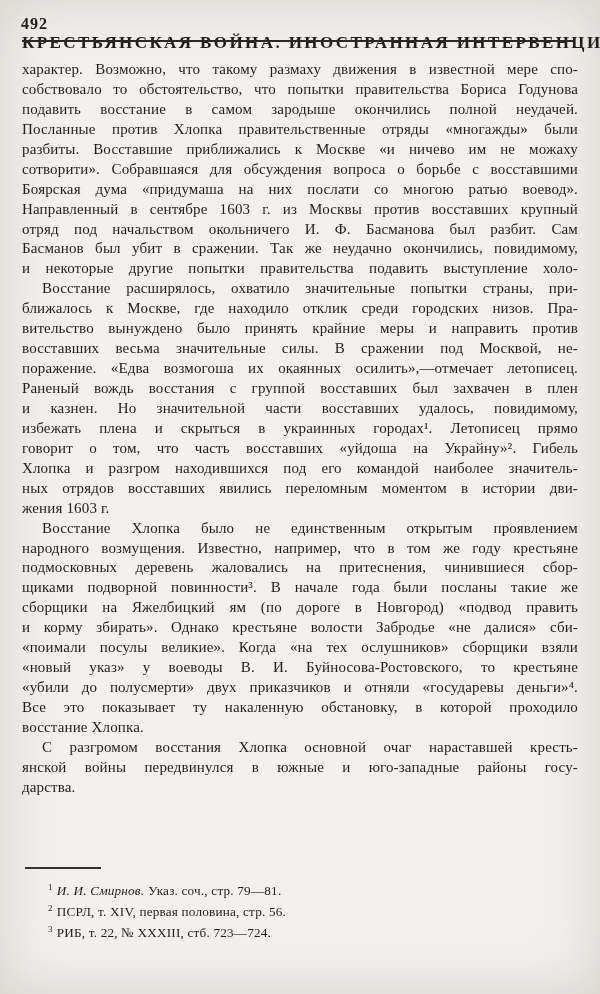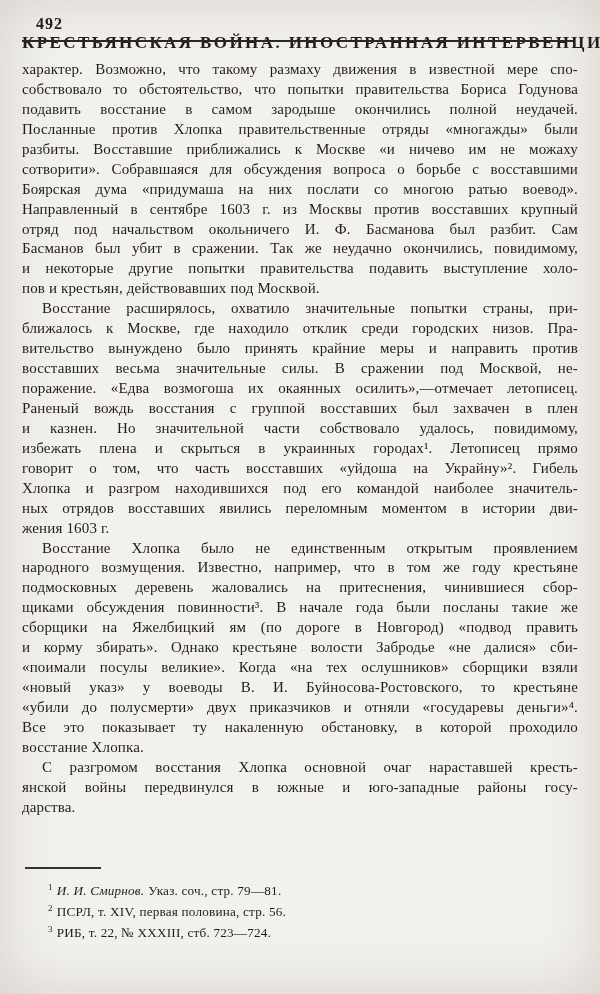--- a/index.html
+++ b/index.html
@@ -12,21 +12,21 @@
     position: relative;
     width: 600px;
     height: 994px;
     background: #f3f1ee;
     color: #201d1a;
     overflow: hidden;
     box-shadow: inset 0 0 60px rgba(120,115,105,0.25);
   }
   .page-number {
     position: absolute;
-    left: 36px;
+    left: 21px;
     top: 15px;
     font-size: 16px;
     font-weight: bold;
     letter-spacing: 1px;
   }
   .running-header {
     position: absolute;
     left: 22px;
     top: 33px;
     width: 551px;
@@ -106,41 +106,40 @@
         <div class="line">собствовало то обстоятельство, что попытки правительства Бориса Годунова</div>
         <div class="line">подавить восстание в самом зародыше окончились полной неудачей.</div>
         <div class="line">Посланные против Хлопка правительственные отряды «многажды» были</div>
         <div class="line">разбиты. Восставшие приближались к Москве «и ничево им не можаху</div>
         <div class="line">сотворити». Собравшаяся для обсуждения вопроса о борьбе с восставшими</div>
         <div class="line">Боярская дума «придумаша на них послати со многою ратью воевод».</div>
         <div class="line">Направленный в сентябре 1603 г. из Москвы против восставших крупный</div>
         <div class="line">отряд под начальством окольничего И. Ф. Басманова был разбит. Сам</div>
         <div class="line">Басманов был убит в сражении. Так же неудачно окончились, повидимому,</div>
         <div class="line">и некоторые другие попытки правительства подавить выступление холо-</div>
-        <div class="line last">пов и крестьян, действовавших под Москвой.</div>
       </div>
       <div class="para">
         <div class="line first">Восстание расширялось, охватило значительные попытки страны, при-</div>
         <div class="line">ближалось к Москве, где находило отклик среди городских низов. Пра-</div>
         <div class="line">вительство вынуждено было принять крайние меры и направить против</div>
         <div class="line">восставших весьма значительные силы. В сражении под Москвой, не-</div>
         <div class="line">поражение. «Едва возмогоша их окаянных осилить»,—отмечает летописец.</div>
         <div class="line">Раненый вождь восстания с группой восставших был захвачен в плен</div>
-        <div class="line">и казнен. Но значительной части собствовало удалось, повидимому,</div>
+        <div class="line">и казнен. Но значительной части восставших удалось, повидимому,</div>
         <div class="line">избежать плена и скрыться в украинных городах¹. Летописец прямо</div>
         <div class="line">говорит о том, что часть восставших «уйдоша на Украйну»². Гибель</div>
         <div class="line">Хлопка и разгром находившихся под его командой наиболее значитель-</div>
         <div class="line">ных отрядов восставших явились переломным моментом в истории дви-</div>
         <div class="line last">жения 1603 г.</div>
       </div>
       <div class="para">
         <div class="line first">Восстание Хлопка было не единственным открытым проявлением</div>
         <div class="line">народного возмущения. Известно, например, что в том же году крестьяне</div>
         <div class="line">подмосковных деревень жаловались на притеснения, чинившиеся сбор-</div>
-        <div class="line">щиками обсуждения повинности³. В начале года были посланы такие же</div>
+        <div class="line">щиками подворной повинности³. В начале года были посланы такие же</div>
         <div class="line">сборщики на Яжелбицкий ям (по дороге в Новгород) «подвод править</div>
         <div class="line">и корму збирать». Однако крестьяне волости Забродье «не далися» сби-</div>
         <div class="line">«поимали посулы великие». Когда «на тех ослушников» сборщики взяли</div>
         <div class="line">«новый указ» у воеводы В. И. Буйносова-Ростовского, то крестьяне</div>
         <div class="line">«убили до полусмерти» двух приказчиков и отняли «государевы деньги»⁴.</div>
         <div class="line">Все это показывает ту накаленную обстановку, в которой проходило</div>
         <div class="line last">восстание Хлопка.</div>
       </div>
       <div class="para">
         <div class="line first">С разгромом восстания Хлопка основной очаг нараставшей кресть-</div>

